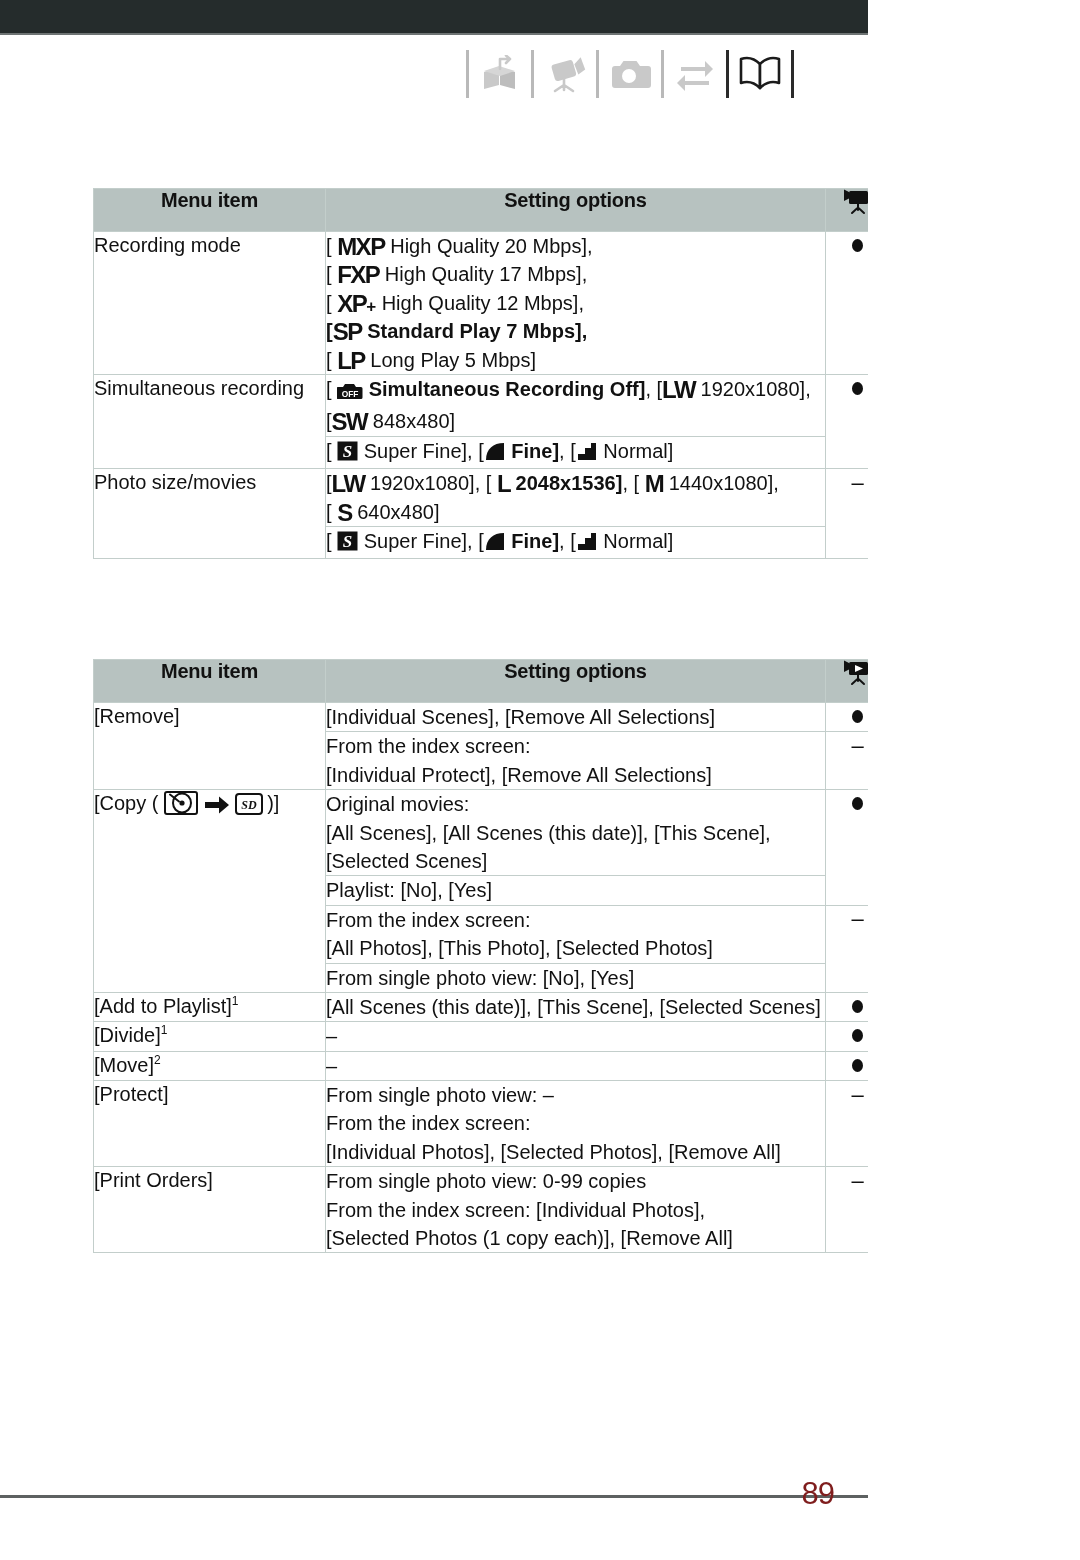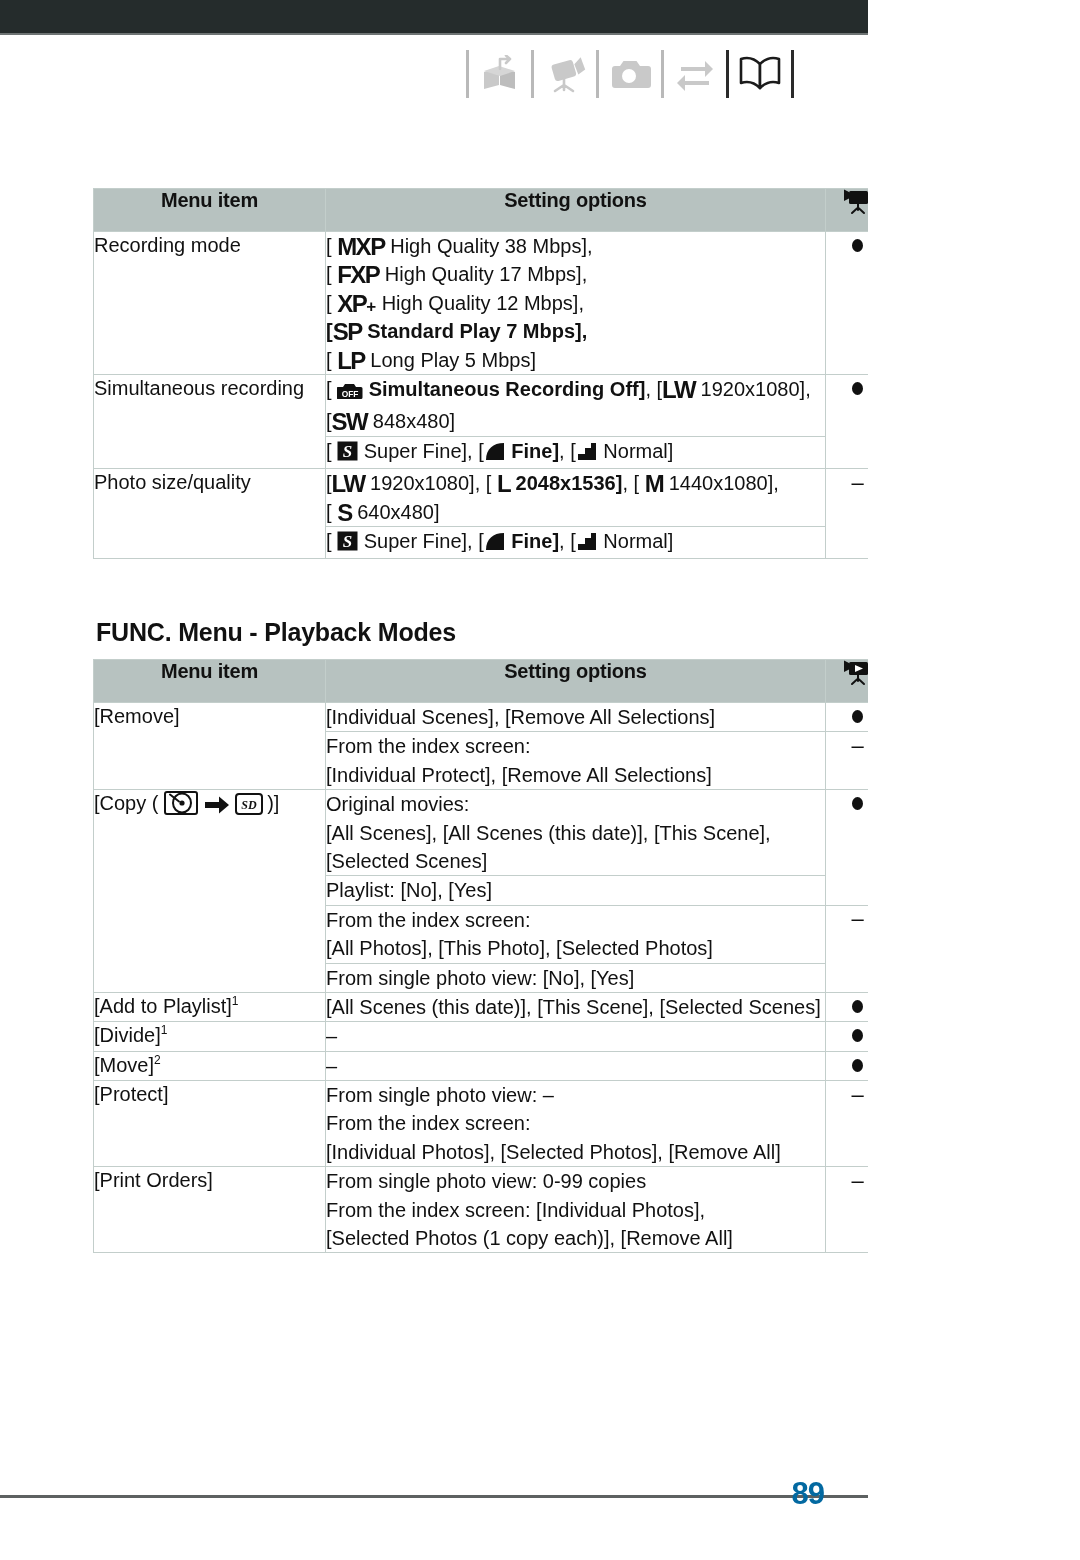--- a/index.html
+++ b/index.html
@@ -101,22 +101,22 @@
   .ico-q { display:inline-block; vertical-align:-3px; }
   
   .ico-copy { display:inline-block; vertical-align:-5px; }
 
   
   .footer-rule {
     position: absolute; left: 0; top: 1495px; width: 952px; height: 3px;
     background: #5d6161;
   }
   .folio {
-    position: absolute; right: 44px; top: 1476px;
-    font-size: 31px; font-weight: bold; letter-spacing: -1px; color: #0369a1;
+    position: absolute; right: 34px; top: 1476px;
+    font-size: 31px; font-weight: normal; letter-spacing: -1px; color: #7f1d1d;
   }
 </style>
 </head>
 <body>
 
 <div class="page">
 
   <div class="topbar"></div>
   <div class="topbar-shadow"></div>
 
@@ -206,21 +206,21 @@
               <path d="M17 5 C21 1.5 26 1 31 2.5 L31 19 C26 17.5 21 18 17 21.5 Z"></path>
             </g>
           </svg>
         </th>
       </tr>
     </thead>
     <tbody>
         <tr>
           <td class="item" rowspan="1"><span>Recording mode</span></td>
           <td class="opts">
-            <div><span>[ </span><span class="badge lg">MXP</span><span> High Quality 38 Mbps],</span></div>
+            <div><span>[ </span><span class="badge lg">MXP</span><span> High Quality 20 Mbps],</span></div>
             <div><span>[ </span><span class="badge lg">FXP</span><span> High Quality 17 Mbps],</span></div>
             <div><span>[ </span><span class="badge lg xp-plus">XP<span class="plus">+</span></span><span> High Quality 12 Mbps],</span></div>
             <div class="bold"><span>[</span><span class="badge lg">SP</span><span> Standard Play 7 Mbps],</span></div>
             <div><span>[ </span><span class="badge lg">LP</span><span> Long Play 5 Mbps]</span></div>
           </td>
           <td class="mark" rowspan="1"><span class="dot"></span></td>
           <td class="mark" rowspan="1"><span class="dash">–</span></td>
           <td class="pg" rowspan="1">33</td>
         </tr>
         <tr>
@@ -242,21 +242,21 @@
                   <rect x="0.5" y="0.5" width="20" height="19" fill="#111"></rect>
                   <text x="10.5" y="16" font-family="Liberation Serif, serif" font-size="17" font-style="italic" font-weight="bold" fill="#ffffff" text-anchor="middle">S</text>
                 </svg></span><span> Super Fine], [</span><span class="ico-q"><svg width="22" height="20" viewBox="0 0 22 20">
                   <path d="M2 19 L2 19 C2 8 9 2 20 2 L20 19 Z" fill="#111"></path>
                 </svg></span><span class="bold"> Fine]</span><span>, [</span><span class="ico-q"><svg width="22" height="20" viewBox="0 0 22 20">
                   <path d="M2 19 L2 13 L9 13 L9 7 L15 7 L15 2 L20 2 L20 19 Z" fill="#111"></path>
                 </svg></span><span> Normal]</span></div>
           </td>
         </tr>
         <tr>
-          <td class="item" rowspan="2"><span>Photo size/quality</span></td>
+          <td class="item" rowspan="2"><span>Photo size/movies</span></td>
           <td class="opts">
             <div><span>[</span><span class="badge lg">LW</span><span> 1920x1080], [ </span><span class="badge lg">L</span><span class="bold"> 2048x1536]</span><span>, [ </span><span class="badge lg">M</span><span> 1440x1080],</span></div>
             <div><span>[ </span><span class="badge lg">S</span><span> 640x480]</span></div>
           </td>
           <td class="mark" rowspan="2"><span class="dash">–</span></td>
           <td class="mark" rowspan="2"><span class="dot"></span></td>
           <td class="pg" rowspan="2">60</td>
         </tr>
         <tr>
           <td class="opts">
@@ -266,21 +266,20 @@
                 </svg></span><span> Super Fine], [</span><span class="ico-q"><svg width="22" height="20" viewBox="0 0 22 20">
                   <path d="M2 19 L2 19 C2 8 9 2 20 2 L20 19 Z" fill="#111"></path>
                 </svg></span><span class="bold"> Fine]</span><span>, [</span><span class="ico-q"><svg width="22" height="20" viewBox="0 0 22 20">
                   <path d="M2 19 L2 13 L9 13 L9 7 L15 7 L15 2 L20 2 L20 19 Z" fill="#111"></path>
                 </svg></span><span> Normal]</span></div>
           </td>
         </tr>
       </tbody>
   </table>
 
-  <div class="section-heading" style="top:618px;">FUNC. Menu - Playback Modes</div>
 
   <table class="menu-table" id="tbl-playback" style="left:93px; top:659px; width:925px;">
     <colgroup>
       <col class="c-item">
         <col class="c-opts">
         <col class="c-m1">
         <col class="c-m2">
         <col class="c-pg">
     </colgroup>
     <thead>

